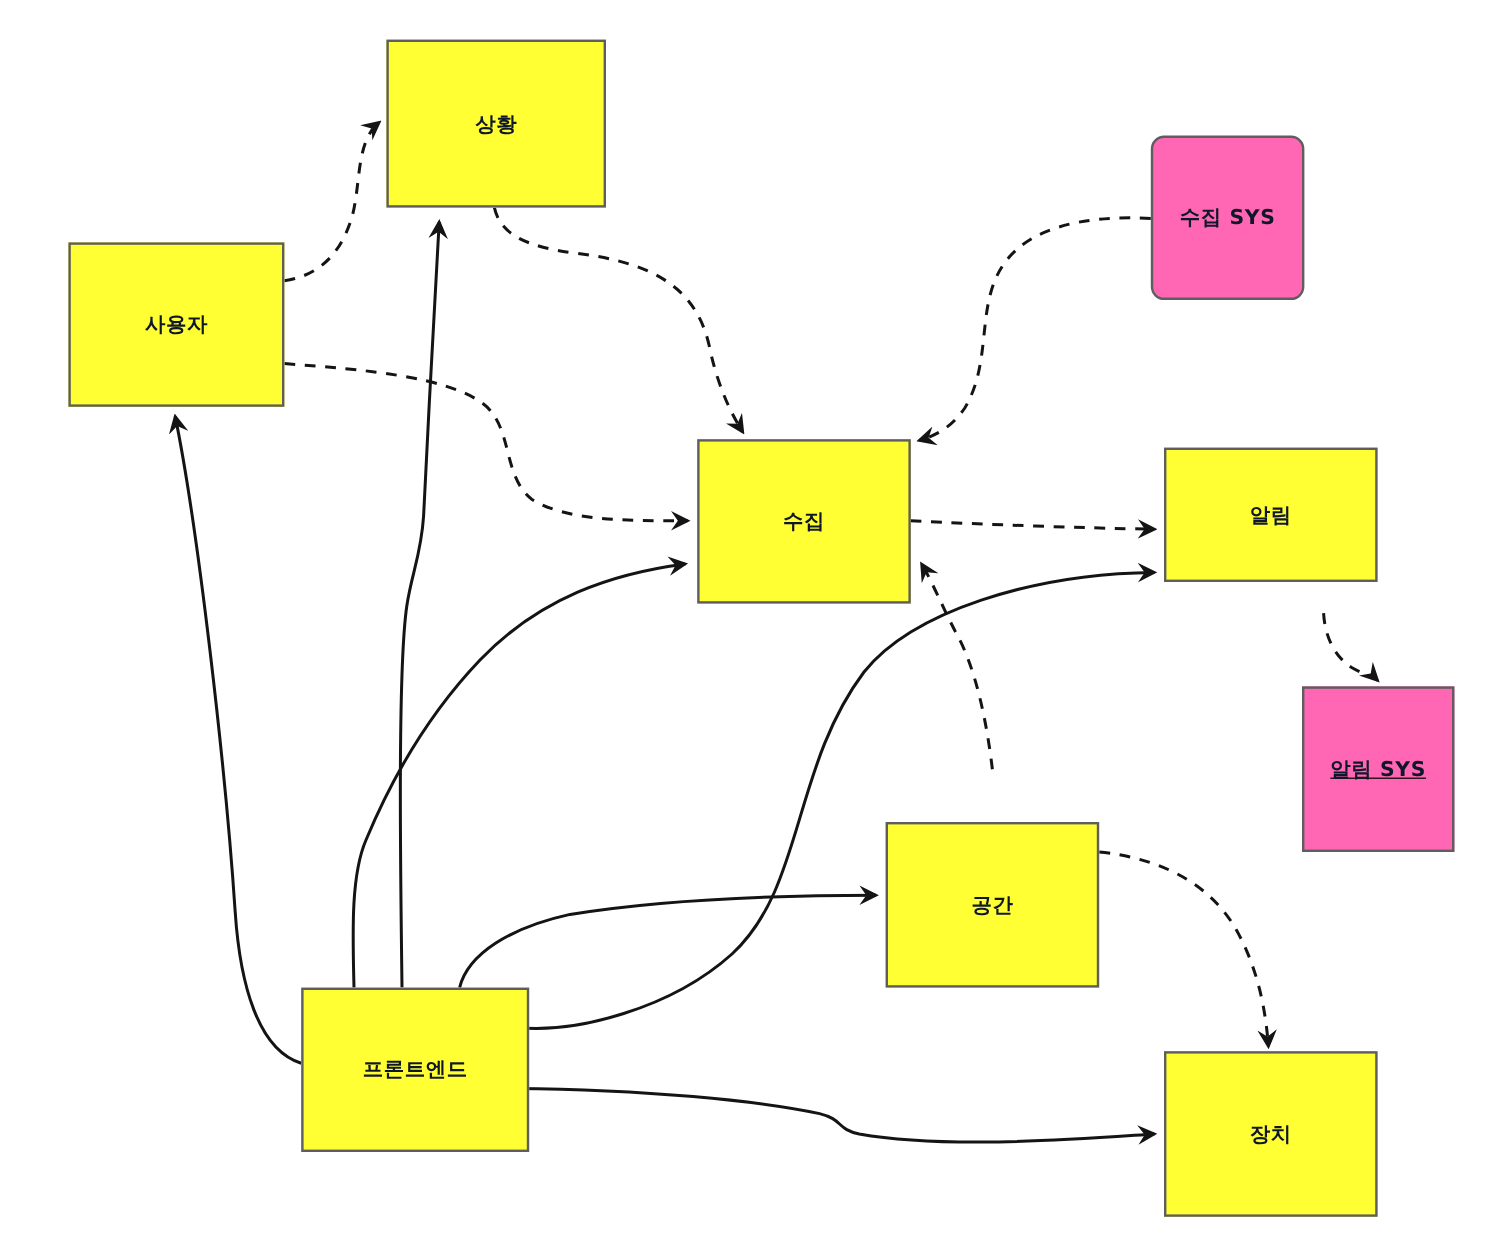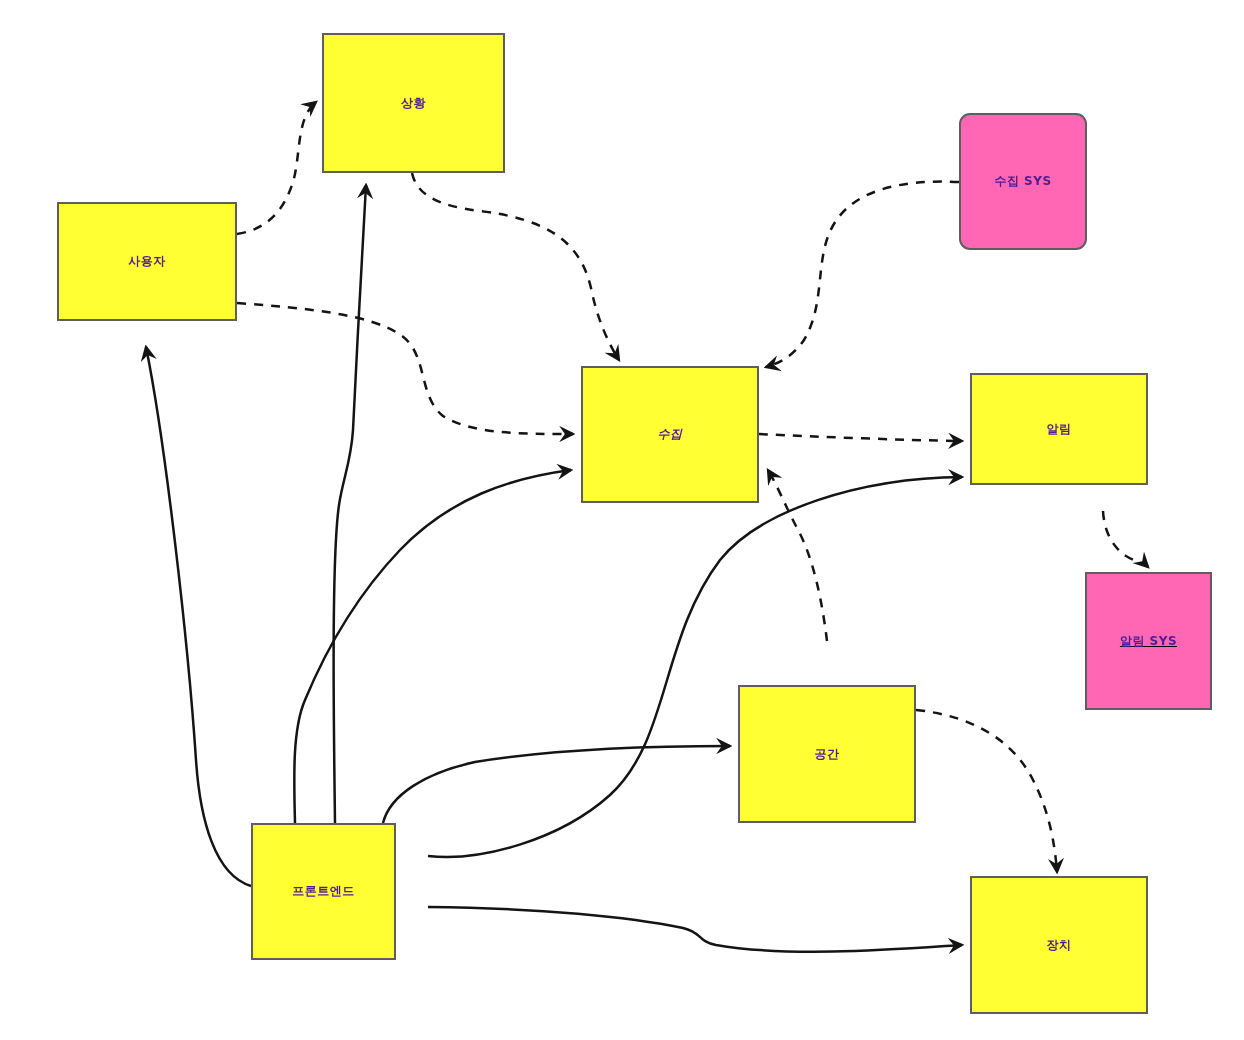--- a/index.html
+++ b/index.html
@@ -25,23 +25,23 @@
   .node {
     position: absolute;
     box-sizing: border-box;
     border: 2px solid #5e5e5e;
     display: flex;
     align-items: center;
     justify-content: center;
     text-align: center;
   }
   .node .node-label {
-    font-size: 12px;
+    font-size: 17px;
     font-weight: bold;
-    color: #4c1d95;
+    color: #0f172a;
     letter-spacing: 0.5px;
   }
   .edge {
     fill: none;
     stroke: #141414;
     stroke-width: 2.5;
   }
   .edge.dashed {
     stroke-dasharray: 9 8;
   }
@@ -70,38 +70,38 @@
         <path d="M759,434 C820,437 900,440 962,441" class="edge dashed" marker-end="url(#arrowhead)"></path>
         <path d="M1103,511 C1104,530 1112,547 1126,556 C1138,563 1145,564 1148,567" class="edge dashed" marker-end="url(#arrowhead)"></path>
         <path d="M827,641 C822,600 813,556 796,526 C786,507 777,485 768,470" class="edge dashed" marker-end="url(#arrowhead)"></path>
         <path d="M916,710 C975,716 1013,742 1032,778 C1050,812 1055,846 1057,872" class="edge dashed" marker-end="url(#arrowhead)"></path>
       </g>
   </svg>
   <div id="nodes-layer">
       <div class="node" style="left: 322px; top: 33px; width: 183px; height: 140px; background: rgb(255, 255, 51);">
         <span class="node-label">상황</span>
       </div>
-      <div class="node" style="left: 57px; top: 202px; width: 180px; height: 119px; background: rgb(255, 255, 51);">
+      <div class="node" style="left: 57px; top: 202px; width: 180px; height: 137px; background: rgb(255, 255, 51);">
         <span class="node-label">사용자</span>
       </div>
       <div class="node" style="left: 959px; top: 113px; width: 128px; height: 137px; background: rgb(255, 102, 179); border-radius: 11px;">
         <span class="node-label">수집 SYS</span>
       </div>
-      <div class="node" style="left: 581px; top: 366px; width: 178px; height: 137px; background: rgb(255, 255, 51); font-style: italic;">
+      <div class="node" style="left: 581px; top: 366px; width: 178px; height: 137px; background: rgb(255, 255, 51);">
         <span class="node-label">수집</span>
       </div>
       <div class="node" style="left: 970px; top: 373px; width: 178px; height: 112px; background: rgb(255, 255, 51);">
         <span class="node-label">알림</span>
       </div>
       <div class="node" style="left: 1085px; top: 572px; width: 127px; height: 138px; background: rgb(255, 102, 179); text-decoration: underline;">
         <span class="node-label">알림 SYS</span>
       </div>
       <div class="node" style="left: 738px; top: 641px; width: 178px; height: 138px; background: rgb(255, 255, 51); margin-top: 44px;">
         <span class="node-label">공간</span>
       </div>
-      <div class="node" style="left: 251px; top: 823px; width: 145px; height: 137px; background: rgb(255, 255, 51);">
+      <div class="node" style="left: 251px; top: 823px; width: 190px; height: 137px; background: rgb(255, 255, 51);">
         <span class="node-label">프론트엔드</span>
       </div>
       <div class="node" style="left: 970px; top: 876px; width: 178px; height: 138px; background: rgb(255, 255, 51);">
         <span class="node-label">장치</span>
       </div>
     </div>
 </div>
 
 </body></html>

